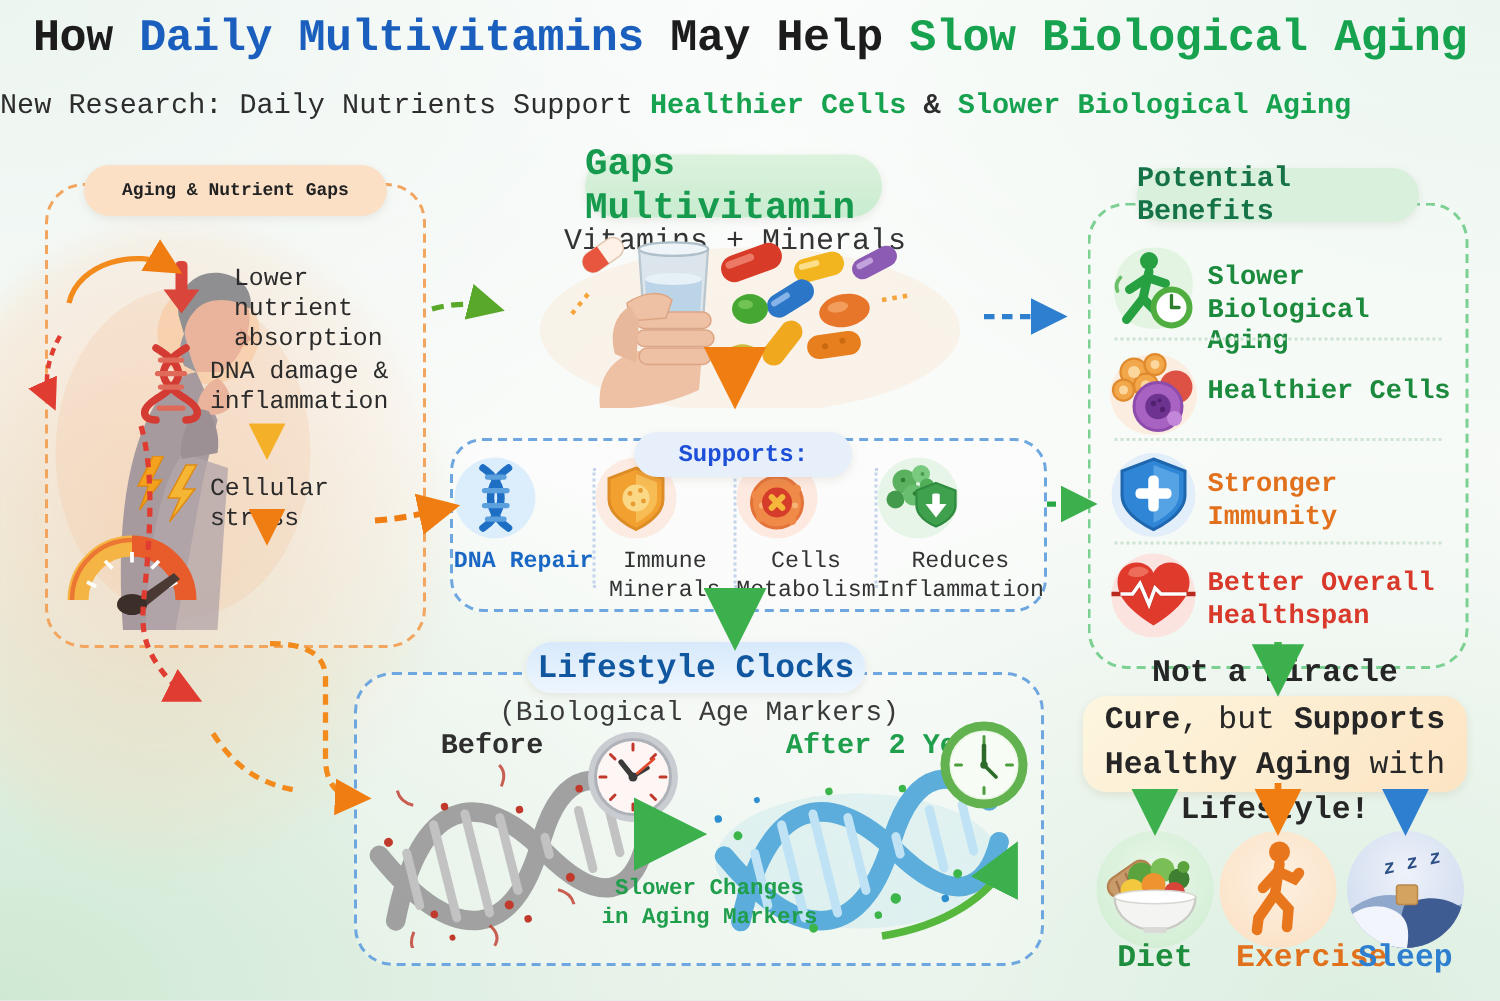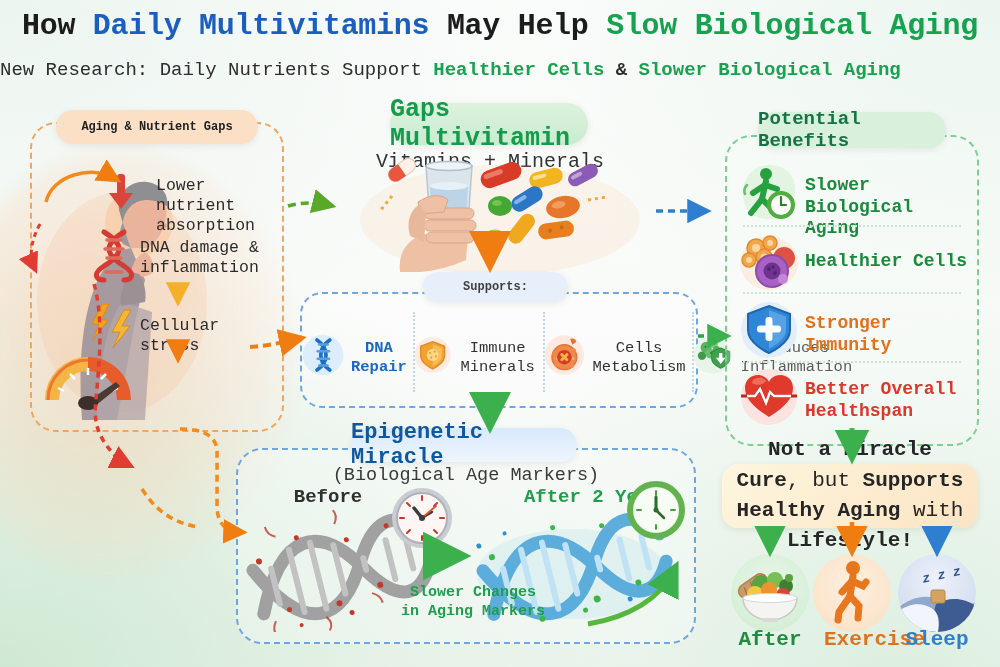--- a/index.html
+++ b/index.html
@@ -23,21 +23,21 @@
   .subtitle{position:absolute;top:59px;left:0;width:100%;text-align:left;font-size:19px;color:#2d2d2d;}
   .t-blue{color:#1a5fbe;} .t-green{color:#17a24f;} .t-dark{color:#1c1c1c;}
   .bold{font-weight:bold;}
   .pill{position:absolute;display:flex;align-items:center;justify-content:center;border-radius:20px;font-weight:bold;box-shadow:0 2px 6px rgba(120,110,90,.12);}
   .panel{position:absolute;border-radius:26px;}
   .left-panel{left:30px;top:122px;width:250px;height:306px;border:2.5px dashed #f1a55e;background:rgba(255,250,245,.15);}
   .supports-box{left:300px;top:292px;width:394px;height:112px;border:2px dashed #6ea6e0;background:rgba(255,255,255,.30);border-radius:22px;}
   .epi-box{left:236px;top:448px;width:456px;height:192px;border:2px dashed #6ea6e0;background:rgba(255,255,255,.28);}
   .right-panel{left:725px;top:135px;width:250px;height:307px;border:2.5px dashed #7bd092;background:rgba(252,255,252,.20);}
   .left-item-label{position:absolute;font-size:16.5px;line-height:1.22;color:#2b2b2b;width:134px;}
-  .sup-col{flex:1;display:flex;flex-direction:row;align-items:center;padding-top:10px;position:relative;}
+  .sup-col{flex:1;display:flex;flex-direction:column;padding-top:10px;position:relative;}
   .sup-label{margin-top:5px;font-size:15.5px;line-height:1.2;text-align:center;color:#333;}
   .vsep{position:absolute;top:18px;bottom:14px;border-left:2px dotted #c2d4ea;}
   .hsep{position:absolute;left:16px;right:16px;border-top:2px dotted #cde3d1;}
   .benefit-label{position:absolute;left:78px;width:168px;font-size:18px;font-weight:bold;line-height:1.2;}
   .c-bgreen{color:#1b8a3c;} .c-borange{color:#e2711d;} .c-bred{color:#d9392b;}
   .note-box{
     position:absolute;left:722px;top:464px;width:256px;height:64px;border-radius:16px;
     background:linear-gradient(135deg,#fdf6df,#fce4c3);box-shadow:0 2px 6px rgba(150,120,70,.15);
     display:flex;align-items:center;justify-content:center;text-align:center;
     font-size:21px;line-height:1.45;color:#262626;padding:4px 10px;box-sizing:border-box;
@@ -173,21 +173,21 @@
           <rect x="198" y="72" width="36" height="16" rx="8" fill="#e87f1e"></rect>
           <circle cx="210" cy="80" r="2" fill="#c96a10"></circle>
           <circle cx="222" cy="78" r="2" fill="#c96a10"></circle>
         </g>
       <ellipse cx="155" cy="88" rx="11" ry="8.5" fill="#cabd3e"></ellipse>
         <circle cx="152" cy="86" r="1.5" fill="#a89c2c"></circle>
         <circle cx="159" cy="90" r="1.5" fill="#a89c2c"></circle>
     </g>
   </svg>
 
-  <div class="pill" style="left:423px;top:272px;width:145px;height:30px;background:#e7effa;color:#404040;font-size:12px;border-radius:16px;z-index:2;">Supports:</div>
+  <div class="pill" style="left:423px;top:288px;width:145px;height:30px;background:#e7effa;color:#1d4ed8;font-size:16px;border-radius:16px;z-index:2;">Supports:</div>
 
   <div class="panel supports-box">
     <div style="display:flex;height:100%;">
       <div class="sup-col">
         <svg width="56" height="56" viewBox="0 0 56 56">
           <circle cx="28" cy="28" r="27" fill="#dcedfb"></circle>
           <g stroke="#1e6fc4" stroke-width="5" fill="none" stroke-linecap="round">
             <path d="M20,8 C36,19 36,37 20,48"></path>
             <path d="M37,8 C21,19 21,37 37,48"></path>
           </g>
@@ -251,21 +251,21 @@
             <rect x="37.5" y="25" width="5" height="8" rx="1"></rect>
             <path d="M33,32 L47,32 L40,41 Z"></path>
           </g>
         </svg>
         <div class="sup-label">Reduces Inflammation</div>
       </div>
     </div>
   </div>
 
   <div class="panel epi-box">
-    <div class="pill" style="left:113px;top:-22px;width:226px;height:34px;background:linear-gradient(#d7e9fb,#eef6fe);color:#11579f;font-size:22px;border-radius:18px;">Epigenetic Miracle</div>
+    <div class="pill" style="left:113px;top:-22px;width:226px;height:34px;background:linear-gradient(#d7e9fb,#eef6fe);color:#11579f;font-size:22px;border-radius:18px;">Lifestyle Clocks</div>
     <div class="abs" style="left:0;top:15px;width:100%;text-align:center;font-size:18.5px;color:#3a3a3a;">(Biological Age Markers)</div>
     <div class="abs" style="left:30px;top:36px;width:120px;text-align:center;font-size:19px;font-weight:bold;color:#2f2f2f;">Before</div>
     <div class="abs" style="left:280px;top:36px;width:160px;text-align:center;font-size:19px;font-weight:bold;color:#1f9e4c;">After 2 Years</div>
 
     <svg class="icon" style="left:6px;top:44px;" width="192" height="138" viewBox="0 0 192 138">
       <g transform="rotate(-14 96 70)">
         <g stroke="#9a9a9a" stroke-width="13" fill="none" stroke-linecap="round" opacity=".92">
           <path d="M10,100 C45,25 85,25 118,80 C145,125 168,120 184,90"></path>
           <path d="M10,55 C45,130 85,130 118,70 C143,28 168,35 184,62"></path>
         </g>
@@ -485,21 +485,21 @@
   </div>
   <div class="life-circle" style="left:898px;top:554px;background:radial-gradient(circle at 50% 35%,#eef2fa,#c9d6ec);overflow:hidden;">
     <svg width="78" height="78" viewBox="0 0 78 78">
       <path d="M0,54 C14,42 30,40 44,46 C58,52 70,52 78,48 L78,78 L0,78 Z" fill="#8fa8cc"></path>
       <path d="M38,50 C52,42 66,44 78,52 L78,78 L30,78 Z" fill="#3e5c92"></path>
       <path d="M0,58 C12,48 26,48 36,56 C40,60 42,66 40,78 L0,78 Z" fill="#f2f5fb"></path>
       <rect x="33" y="36" width="14" height="13" rx="2" fill="#d3a35f" stroke="#b9884a" stroke-width="1"></rect>
       <text x="24" y="26" font-size="13" font-style="italic" font-weight="bold" fill="#2c4f86" transform="rotate(-12 38 22)">z z z</text>
     </svg>
   </div>
-  <div class="life-label" style="left:720px;color:#1e8e3e;">After</div>
+  <div class="life-label" style="left:720px;color:#1e8e3e;">Diet</div>
   <div class="life-label" style="left:824px;color:#e2711d;">Exercise</div>
   <div class="life-label" style="left:887px;color:#2e7fd0;">Sleep</div>
 
   <svg class="abs" style="left:0;top:0;z-index:4;pointer-events:none;" width="1000" height="667" viewBox="0 0 1000 667">
     <defs>
       <marker id="mO" markerWidth="7" markerHeight="7" refX="4.5" refY="3.5" orient="auto">
           <path d="M0,0 L7,3.5 L0,7 Z" fill="#f07d12"></path>
         </marker>
       <marker id="mG" markerWidth="7" markerHeight="7" refX="4.5" refY="3.5" orient="auto">
           <path d="M0,0 L7,3.5 L0,7 Z" fill="#3cb04c"></path>

